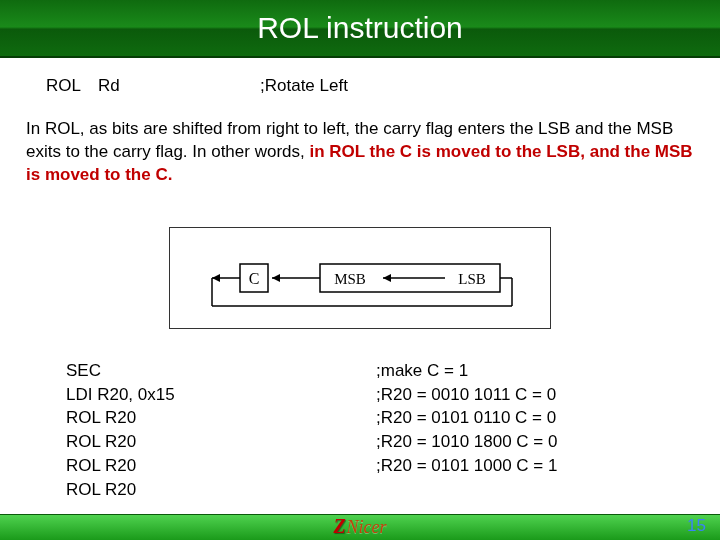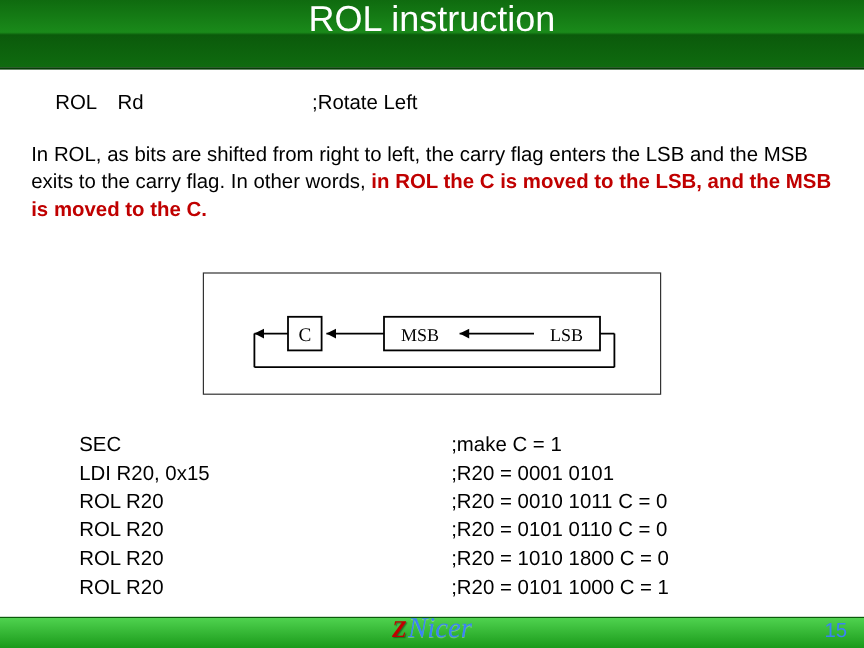--- a/index.html
+++ b/index.html
@@ -10,20 +10,21 @@
     background: #fff;
     position: relative;
     overflow: hidden;
   }
   .title-bar {
     width: 100%;
     height: 58px;
     background: linear-gradient(to bottom, #0f6b0f 0%, #1a8a1a 48%, #0b5a0b 52%, #0f6b0f 100%);
     border-bottom: 2px solid #063d06;
     display: flex;
+    align-items: center;
     justify-content: center;
   }
   .title-bar h1 {
     color: #fff;
     font-size: 30px;
     font-weight: normal;
   }
   .content {
     padding: 18px 26px 0 26px;
     color: #000;
@@ -82,24 +83,24 @@
   }
   .logo .z {
     font-style: italic;
     font-weight: bold;
     color: #c00000;
     text-shadow: 1px 1px 1px rgba(0,0,0,.4);
     font-size: 20px;
     margin-right: 1px;
   }
   .logo .nicer {
-    color: #3b82f6;
+    color: #c2410c;
     text-shadow: 0 1px 0 rgba(255,255,255,.3);
     font-style: italic;
-    font-size: 24px;
+    font-size: 18px;
   }
   .page-num {
     position: absolute;
     right: 14px;
     bottom: 4px;
     color: #3b82f6;
     font-size: 17px;
   }
 </style>
 </head>
@@ -152,21 +153,20 @@
     <div class="code-left">
       <div>SEC</div>
       <div>LDI R20, 0x15</div>
       <div>ROL R20</div>
       <div>ROL R20</div>
       <div>ROL R20</div>
       <div>ROL R20</div>
     </div>
     <div class="code-right">
       <div>;make C = 1</div>
-      <div>  ;R20 = 0001 0101</div>
       <div>;R20 = 0010 1011  C = 0</div>
       <div>;R20 = 0101 0110  C = 0</div>
       <div>;R20 = 1010 1800  C = 0</div>
       <div>;R20 = 0101 1000  C = 1</div>
     </div>
   </div>
 
 </div>
 
 <div class="footer-bar"></div>

